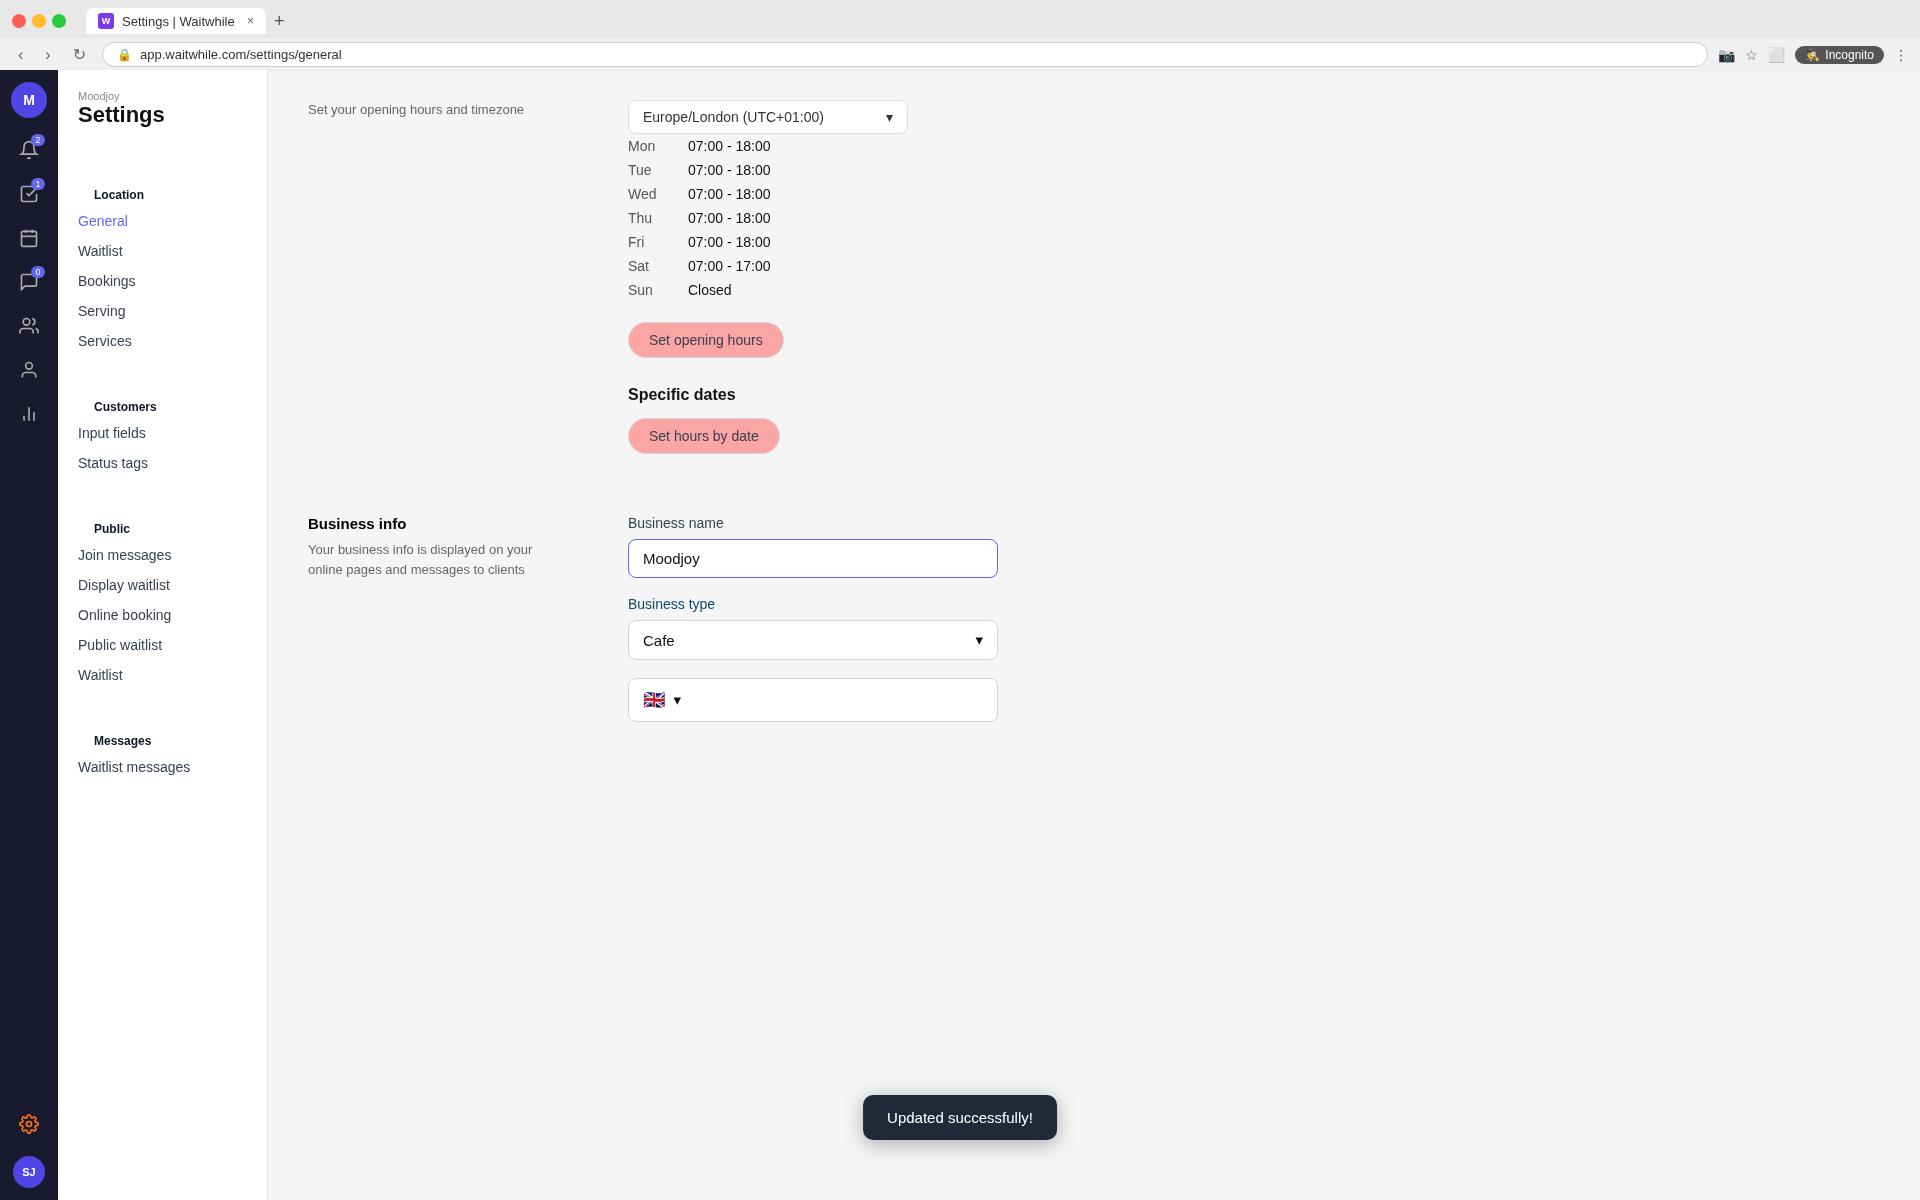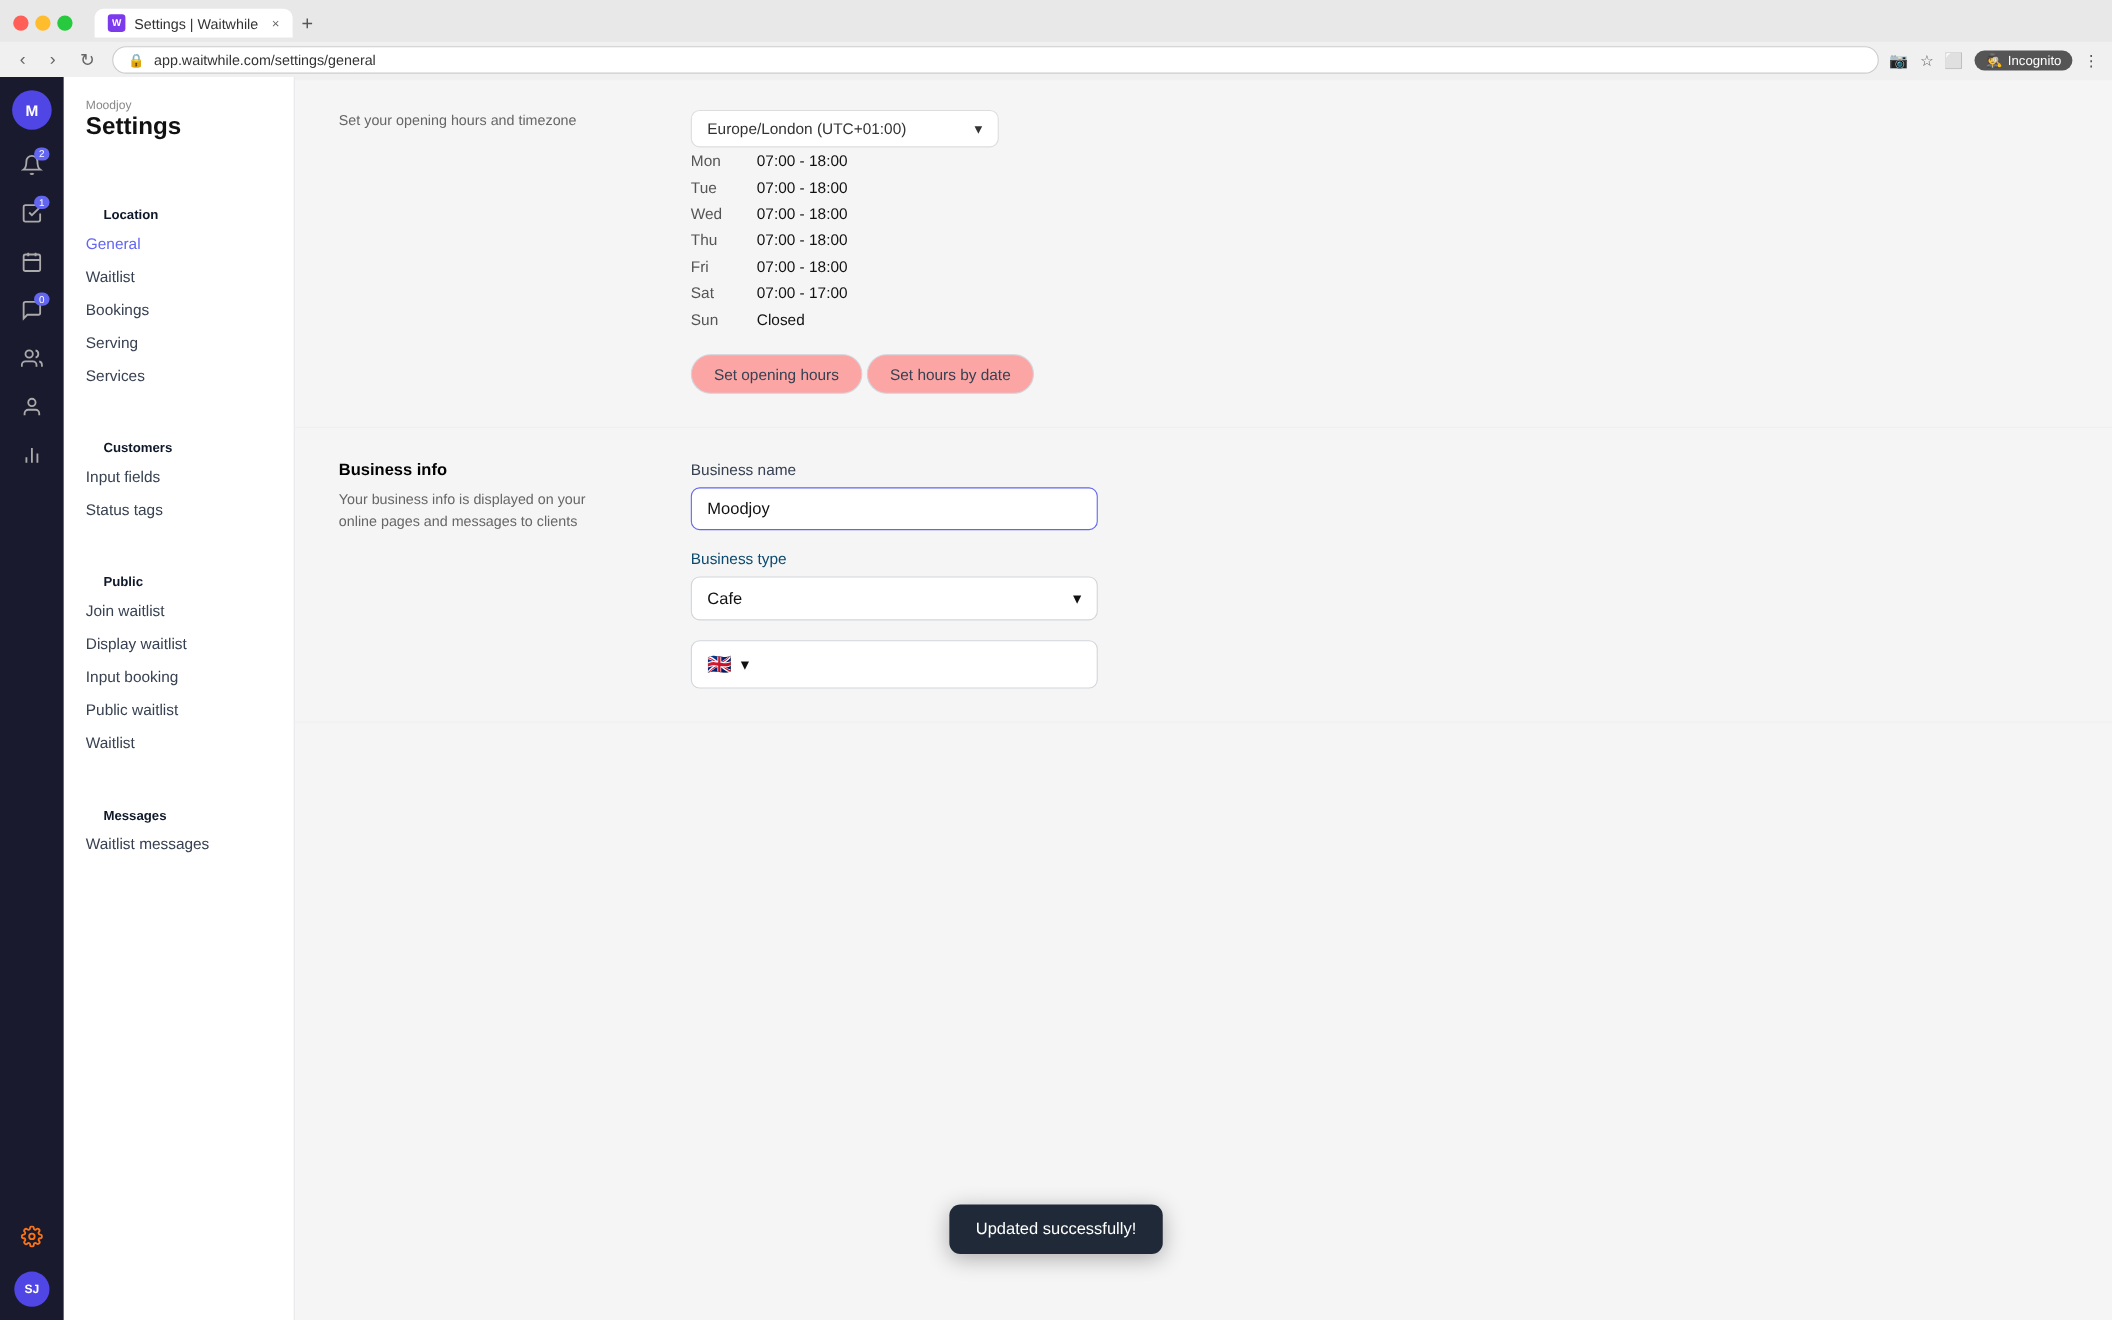--- a/index.html
+++ b/index.html
@@ -226,23 +226,23 @@
     </div>
 
     <div class="sidebar-section">
       <div class="sidebar-section-title">Customers</div>
       <div class="sidebar-item">Input fields</div>
       <div class="sidebar-item">Status tags</div>
     </div>
 
     <div class="sidebar-section">
       <div class="sidebar-section-title">Public</div>
-      <div class="sidebar-item">Join waitlist</div>
+      <div class="sidebar-item">Join messages</div>
       <div class="sidebar-item">Display waitlist</div>
-      <div class="sidebar-item">Input booking</div>
+      <div class="sidebar-item">Online booking</div>
       <div class="sidebar-item">Public waitlist</div>
       <div class="sidebar-item">Waitlist</div>
     </div>
 
     <div class="sidebar-section">
       <div class="sidebar-section-title">Messages</div>
       <div class="sidebar-item">Waitlist messages</div>
     </div>
   </div>
 
@@ -287,20 +287,21 @@
           </div>
           <div class="hours-row">
             <span class="hours-day">Sun</span>
             <span class="hours-closed">Closed</span>
           </div>
         </div>
 
         <button class="btn-outline">Set opening hours</button>
 
         
+        <div class="specific-dates-title">Specific dates</div>
         <button class="btn-outline">Set hours by date</button>
       </div>
     </div>
 
     <div class="settings-section">
       <div class="section-left">
         <h3>Business info</h3>
         <p>Your business info is displayed on your online pages and messages to clients</p>
       </div>
       <div class="section-right">

